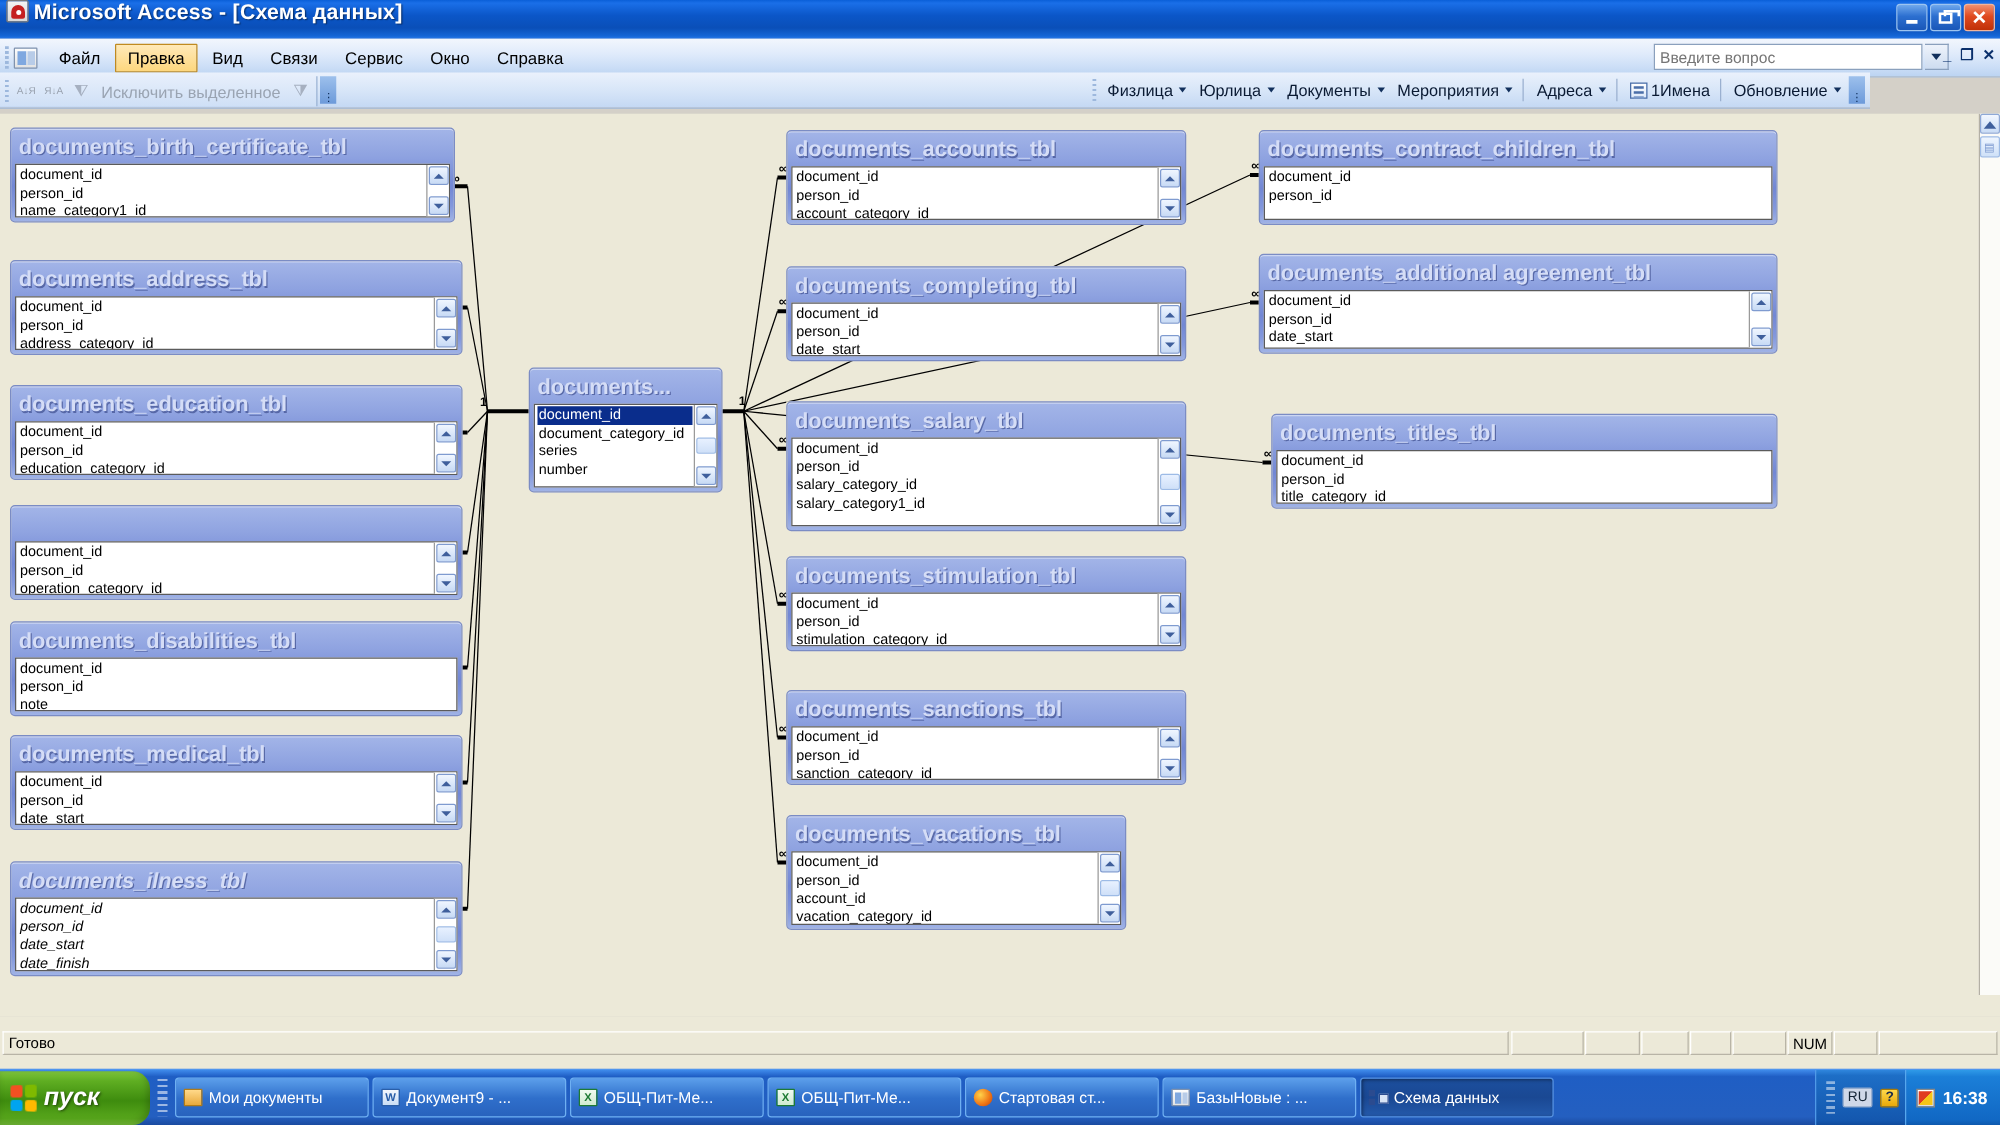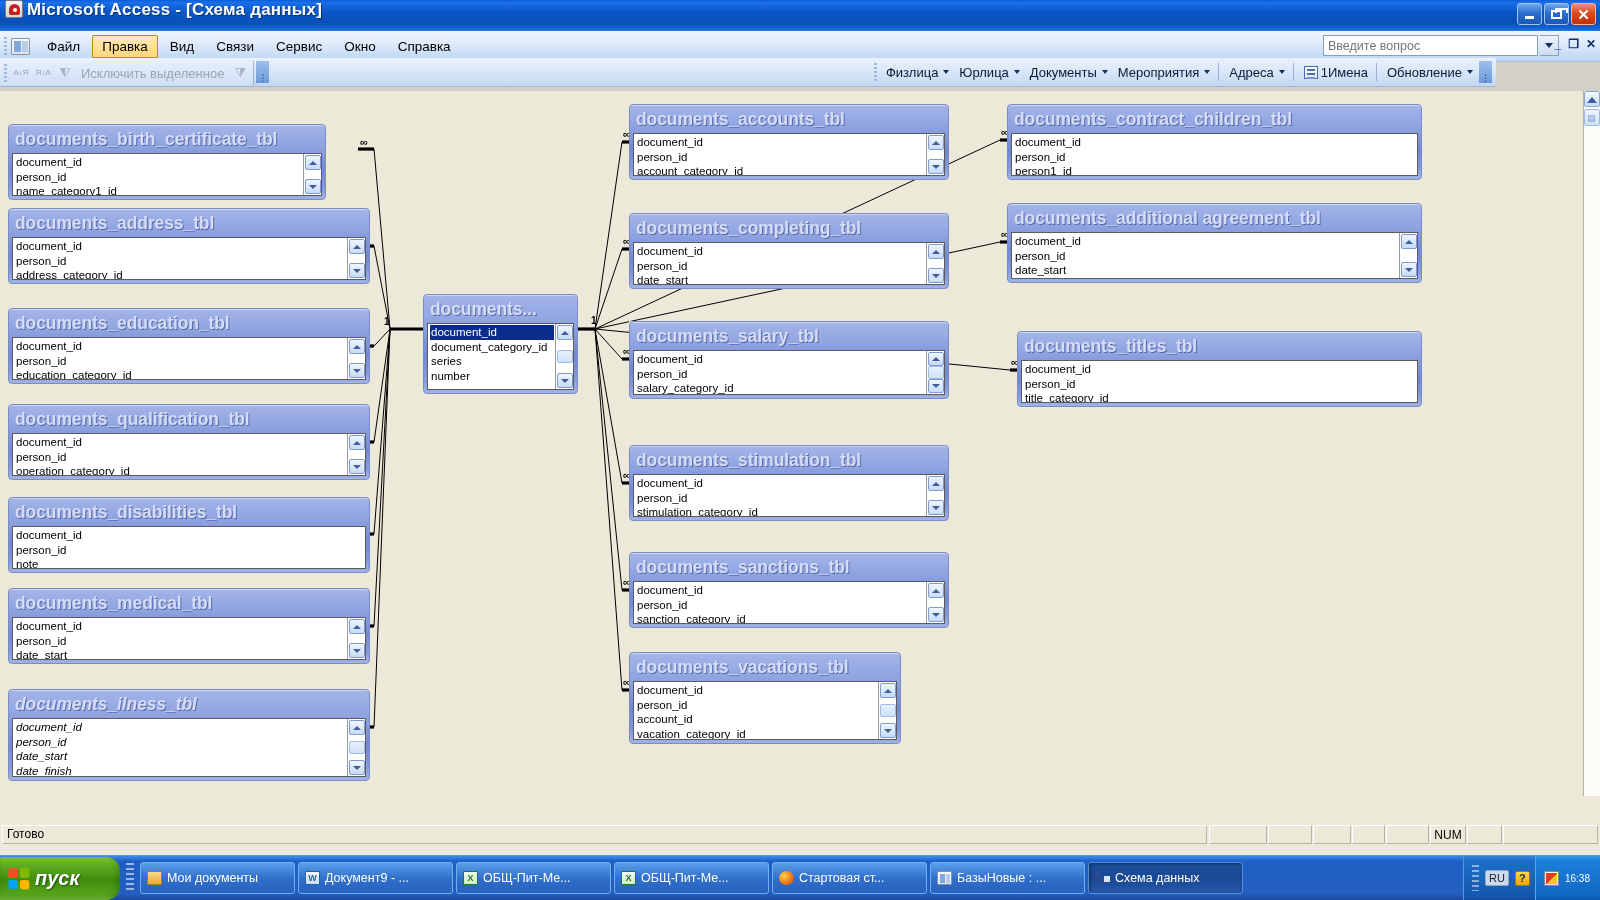--- a/index.html
+++ b/index.html
@@ -305,21 +305,21 @@
     display:flex; align-items:center; gap:6px; height:45px; padding:0 10px 0 8px;
     background: linear-gradient(180deg,#2f9ae8 0%,#1b7fd8 12%,#1168c4 88%,#0d55a8 100%);
     border-left:1px solid #56a8ee;
   }
   .clock-ico {
     width:15px; height:15px; position:relative;
     background:linear-gradient(180deg,#fff,#ddd); border:1px solid #888;
   }
   .clock-ico::before{content:"";position:absolute;left:1px;top:1px;width:11px;height:11px;
     background:linear-gradient(135deg,#e03b20 50%,#f5c518 50%);}
-  .clock-txt { color:#fff; font-size:10px; }
+  .clock-txt { color:#fff; font-size:14px;font-weight:bold; }
 </style>
 </head>
 <body>
 
 <div id="app">
 
   <div class="titlebar">
     <div class="tb-icon"></div>
     <div class="tb-title">Microsoft Access - [Схема данных]</div>
     <div class="tb-btns">
@@ -462,21 +462,21 @@
           <text x="1001" y="45" font-family="&quot;Liberation Sans&quot;, sans-serif" font-size="11" font-weight="bold" fill="#000">∞</text>
           <line x1="595" y1="238" x2="1000" y2="151" stroke="#000" stroke-width="1"></line>
           <line x1="1000" y1="151" x2="1014" y2="151" stroke="#000" stroke-width="3.2"></line>
           <text x="1001" y="147" font-family="&quot;Liberation Sans&quot;, sans-serif" font-size="11" font-weight="bold" fill="#000">∞</text>
           <line x1="595" y1="238" x2="1010" y2="279" stroke="#000" stroke-width="1"></line>
           <line x1="1010" y1="279" x2="1024" y2="279" stroke="#000" stroke-width="3.2"></line>
           <text x="1011" y="275" font-family="&quot;Liberation Sans&quot;, sans-serif" font-size="11" font-weight="bold" fill="#000">∞</text>
           <line x1="577" y1="238" x2="595" y2="238" stroke="#000" stroke-width="3.2"></line>
           <text x="591" y="233" font-family="&quot;Liberation Sans&quot;, sans-serif" font-size="10" font-weight="bold" fill="#000">1</text>
         </svg>
-    <div class="tbox" style="left: 8px; top: 33px; width: 318px; height: 76px;">
+    <div class="tbox" style="left: 8px; top: 11px; width: 356px; height: 76px;">
           <div class="tbox-frame"></div>
           <div class="tbox-title">documents_birth_certificate_tbl</div>
           <div class="tbox-list">
             <div class="tbox-fields">
               <div class="fld">document_id</div>
               <div class="fld">person_id</div>
               <div class="fld">name_category1_id</div>
             </div>
             <div class="tbox-sb">
               <div class="sbbtn up">
@@ -521,21 +521,20 @@
                 <i></i>
               </div>
               <div class="sbbtn dn">
                 <i></i>
               </div>
             </div>
           </div>
         </div>
         <div class="tbox" style="left: 8px; top: 313px; width: 362px; height: 76px;">
           <div class="tbox-frame"></div>
-          <div class="tbox-title">documents_qualification_tbl</div>
           <div class="tbox-list">
             <div class="tbox-fields">
               <div class="fld">document_id</div>
               <div class="fld">person_id</div>
               <div class="fld">operation_category_id</div>
             </div>
             <div class="tbox-sb">
               <div class="sbbtn up">
                 <i></i>
               </div>
@@ -648,21 +647,21 @@
             <div class="tbox-sb">
               <div class="sbbtn up">
                 <i></i>
               </div>
               <div class="sbbtn dn">
                 <i></i>
               </div>
             </div>
           </div>
         </div>
-        <div class="tbox" style="left: 629px; top: 230px; width: 320px; height: 78px;">
+        <div class="tbox" style="left: 629px; top: 230px; width: 320px; height: 104px;">
           <div class="tbox-frame"></div>
           <div class="tbox-title">documents_salary_tbl</div>
           <div class="tbox-list">
             <div class="tbox-fields">
               <div class="fld">document_id</div>
               <div class="fld">person_id</div>
               <div class="fld">salary_category_id</div>
               <div class="fld">salary_category1_id</div>
             </div>
             <div class="tbox-sb">
@@ -735,21 +734,20 @@
             </div>
           </div>
         </div>
         <div class="tbox" style="left: 1007px; top: 13px; width: 415px; height: 76px;">
           <div class="tbox-frame"></div>
           <div class="tbox-title">documents_contract_children_tbl</div>
           <div class="tbox-list">
             <div class="tbox-fields">
               <div class="fld">document_id</div>
               <div class="fld">person_id</div>
-              <div class="fld">person1_id</div>
             </div>
           </div>
         </div>
         <div class="tbox" style="left: 1007px; top: 112px; width: 415px; height: 80px;">
           <div class="tbox-frame"></div>
           <div class="tbox-title">documents_additional agreement_tbl</div>
           <div class="tbox-list">
             <div class="tbox-fields">
               <div class="fld">document_id</div>
               <div class="fld">person_id</div>

